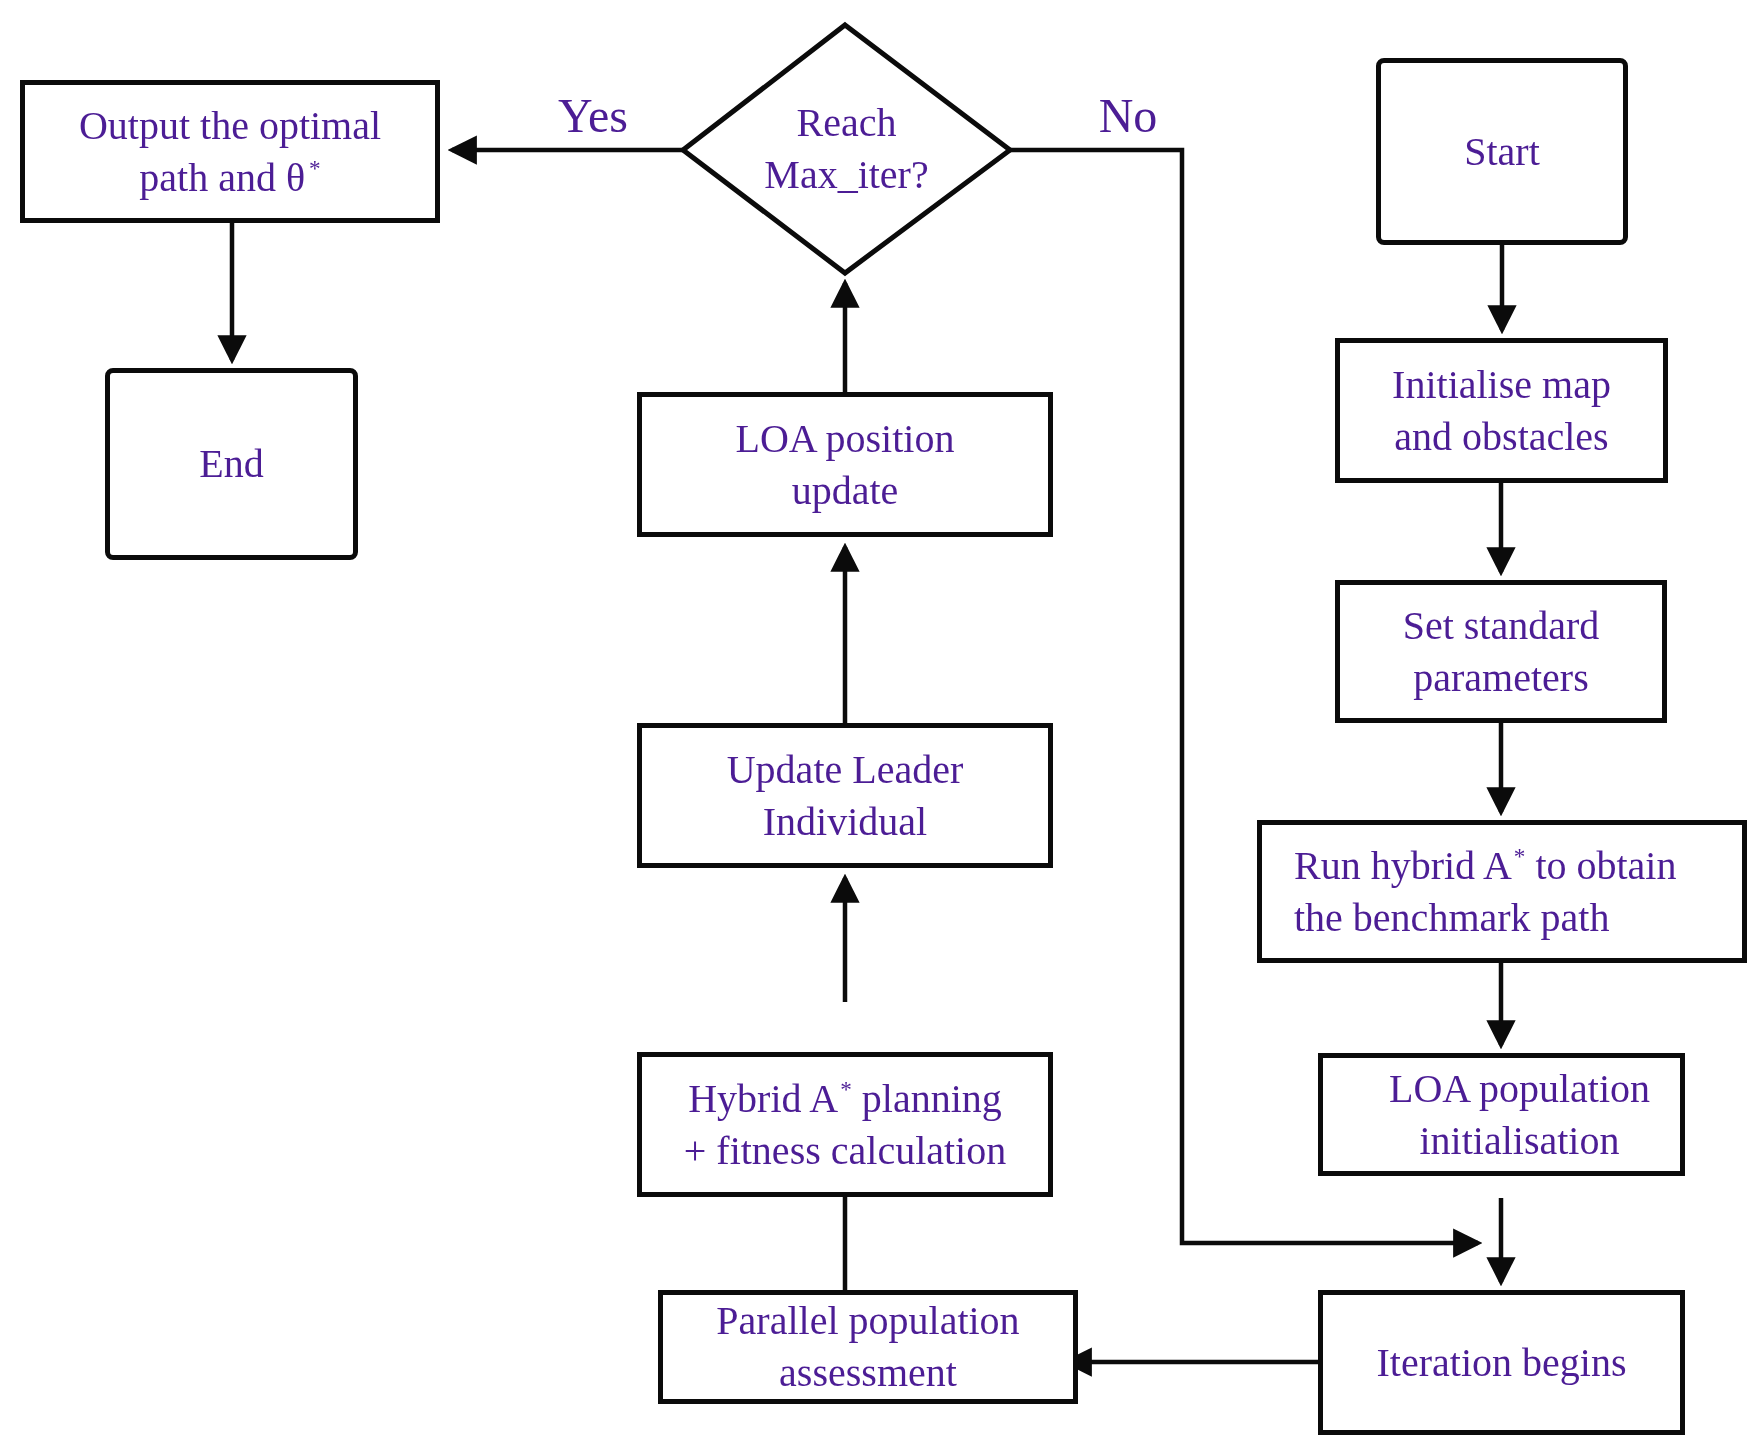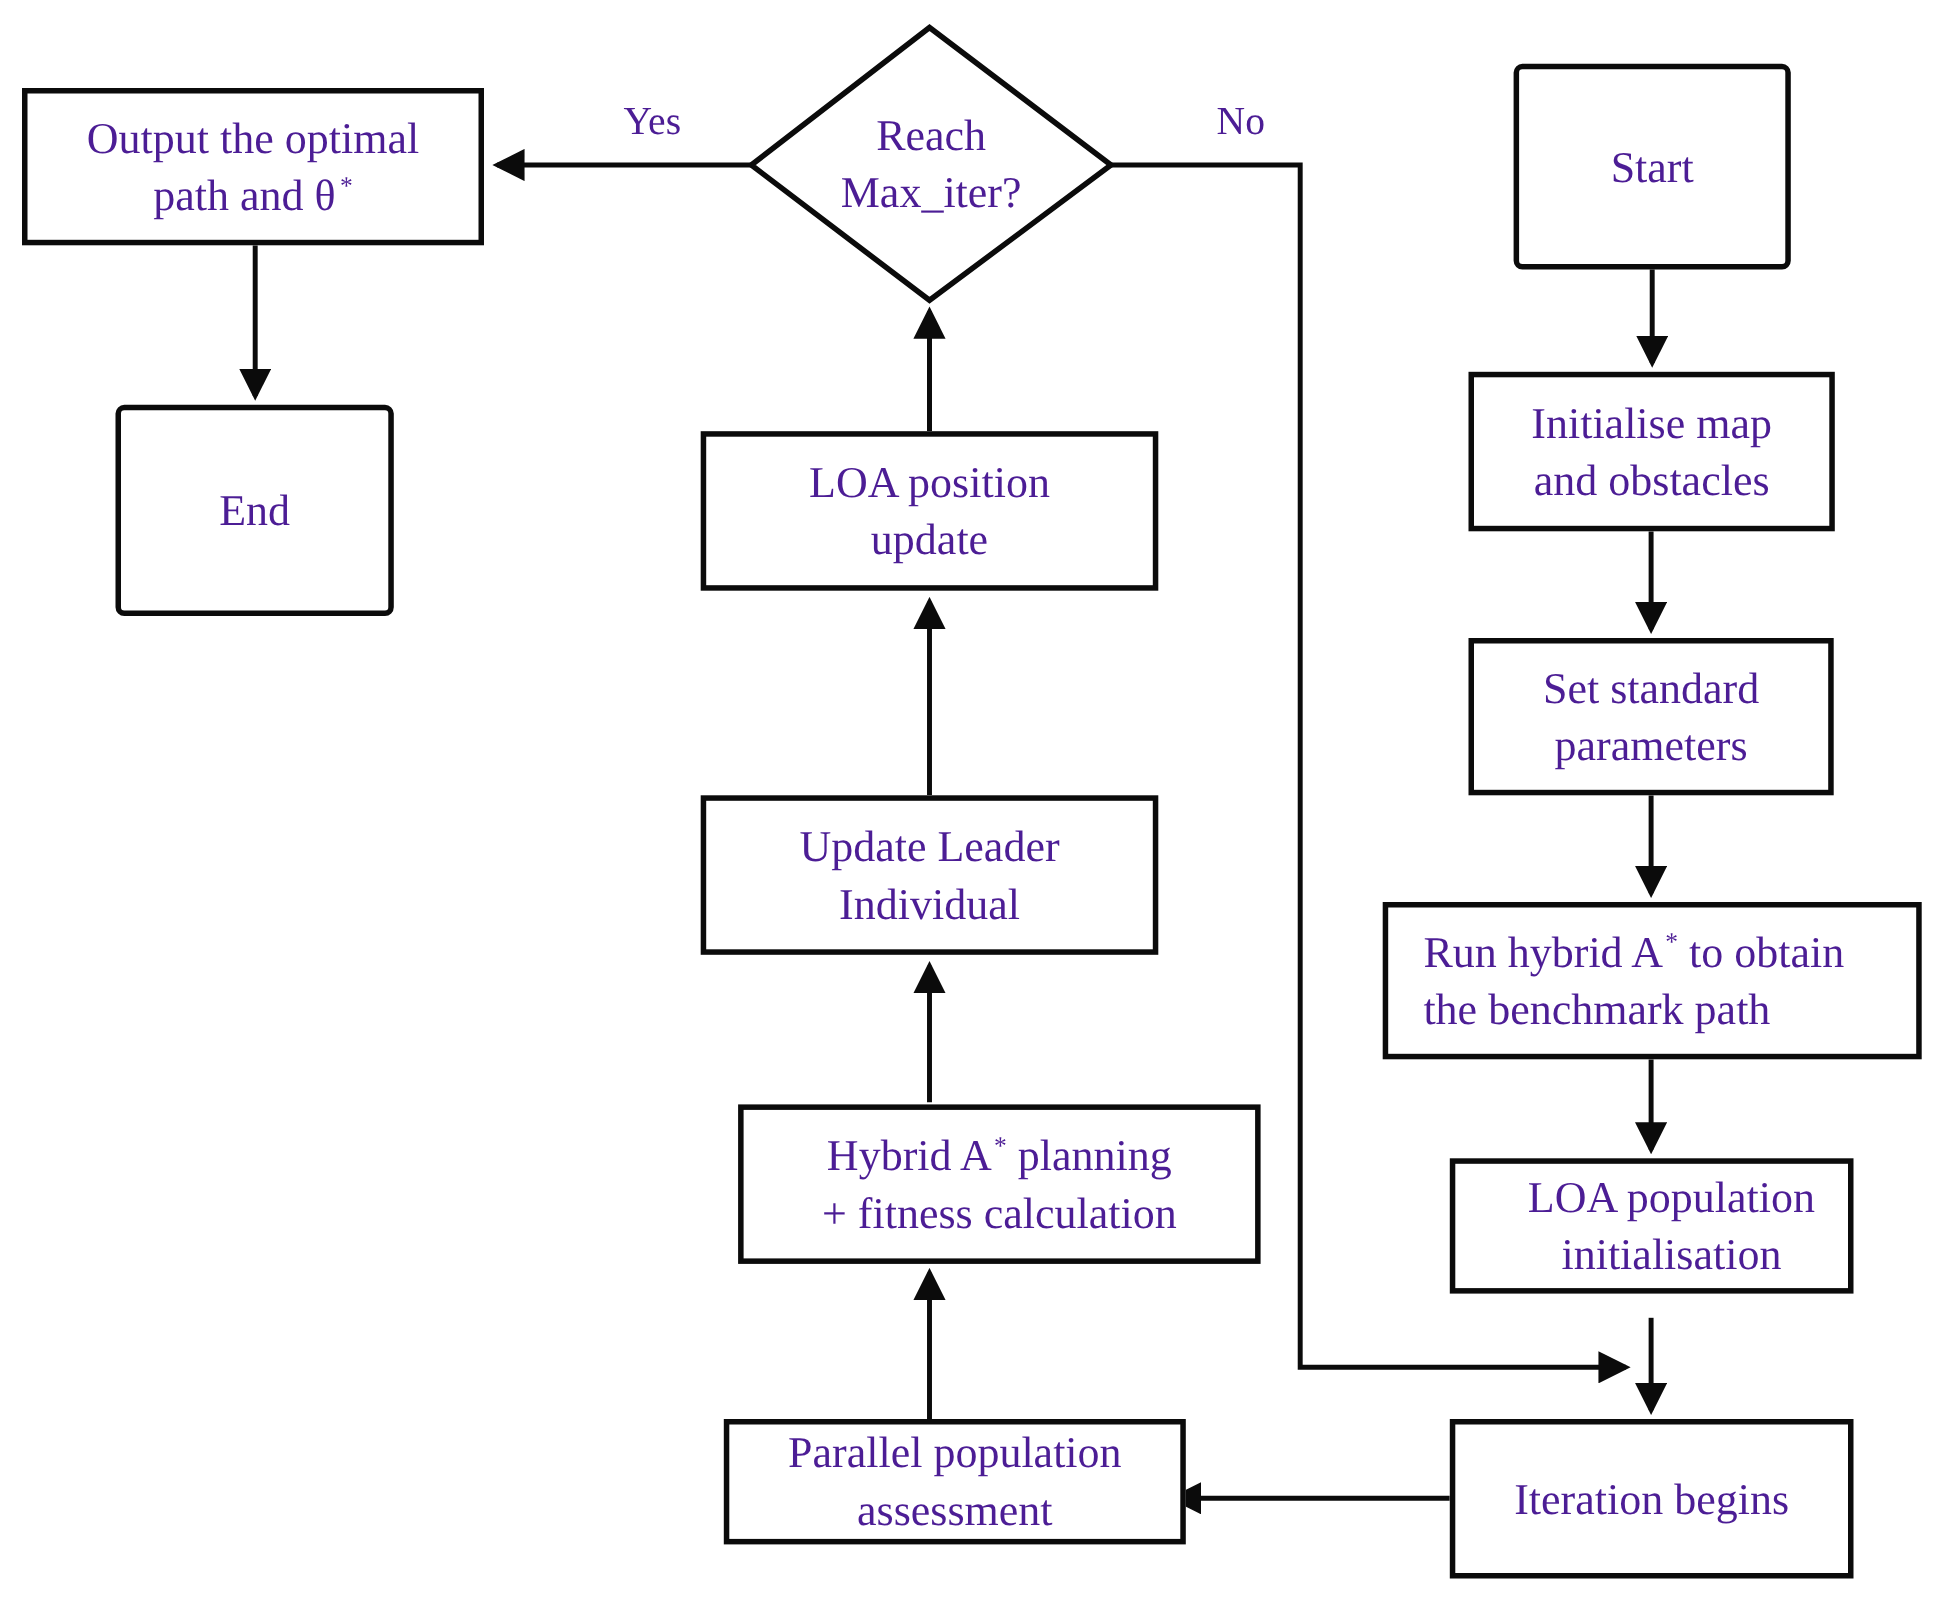--- a/index.html
+++ b/index.html
@@ -24,21 +24,21 @@
     text-align:center;
     font-size:40px;line-height:1.3;
     z-index:1;
   }
   .node.rounded{border-radius:8px;}
   .node.noborder{border:none;background:transparent;z-index:2;}
   .node.leftalign{align-items:flex-start;text-align:left;padding-left:32px;}
   .edge-label{
     position:absolute;z-index:2;
     width:100px;text-align:center;
-    font-size:36px;line-height:1;
+    font-size:48px;line-height:1;
   }
   .sup{font-size:0.58em;vertical-align:super;line-height:0;margin-left:4px;}
   .line{white-space:pre;}
 </style>
 </head>
 <body>
 
 <div class="canvas">
 
   <svg class="connectors" width="1764" height="1455" viewBox="0 0 1764 1455">
@@ -85,21 +85,21 @@
   <div class="node" style="left:637px;top:392px;width:416px;height:145px;">
     <div class="line">LOA position</div>
     <div class="line">update</div>
   </div>
 
   <div class="node" style="left:637px;top:723px;width:416px;height:145px;">
     <div class="line">Update Leader</div>
     <div class="line">Individual</div>
   </div>
 
-  <div class="node" style="left:637px;top:1004px;width:475px;height:145px;margin-left:34px;">
+  <div class="node" style="left:637px;top:1052px;width:416px;height:145px;">
     <div class="line"><span>Hybrid A</span><sup class="sup" style="margin-left:2px;">*</sup><span> planning</span></div>
     <div class="line">+ fitness calculation</div>
   </div>
 
   <div class="node" style="left:637px;top:1290px;width:420px;height:114px;margin-left:21px;">
     <div class="line">Parallel population</div>
     <div class="line">assessment</div>
   </div>
 
   <div class="node rounded" style="left:1376px;top:58px;width:252px;height:187px;">

